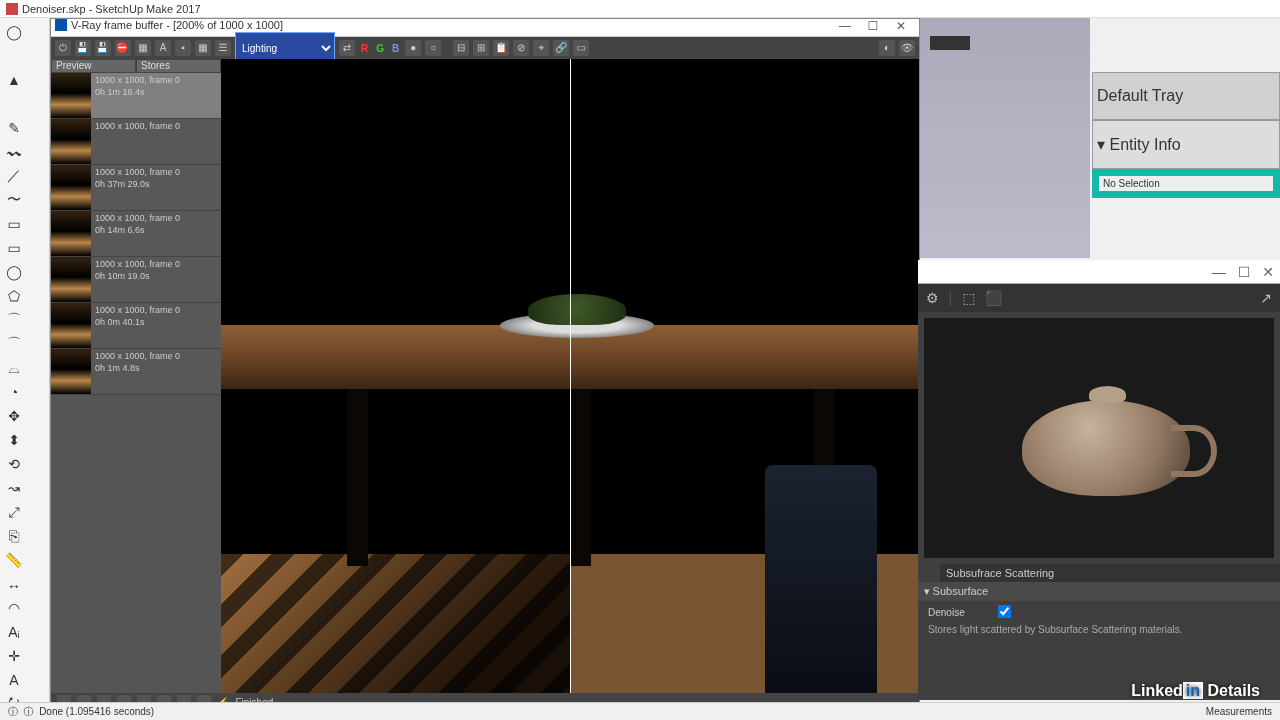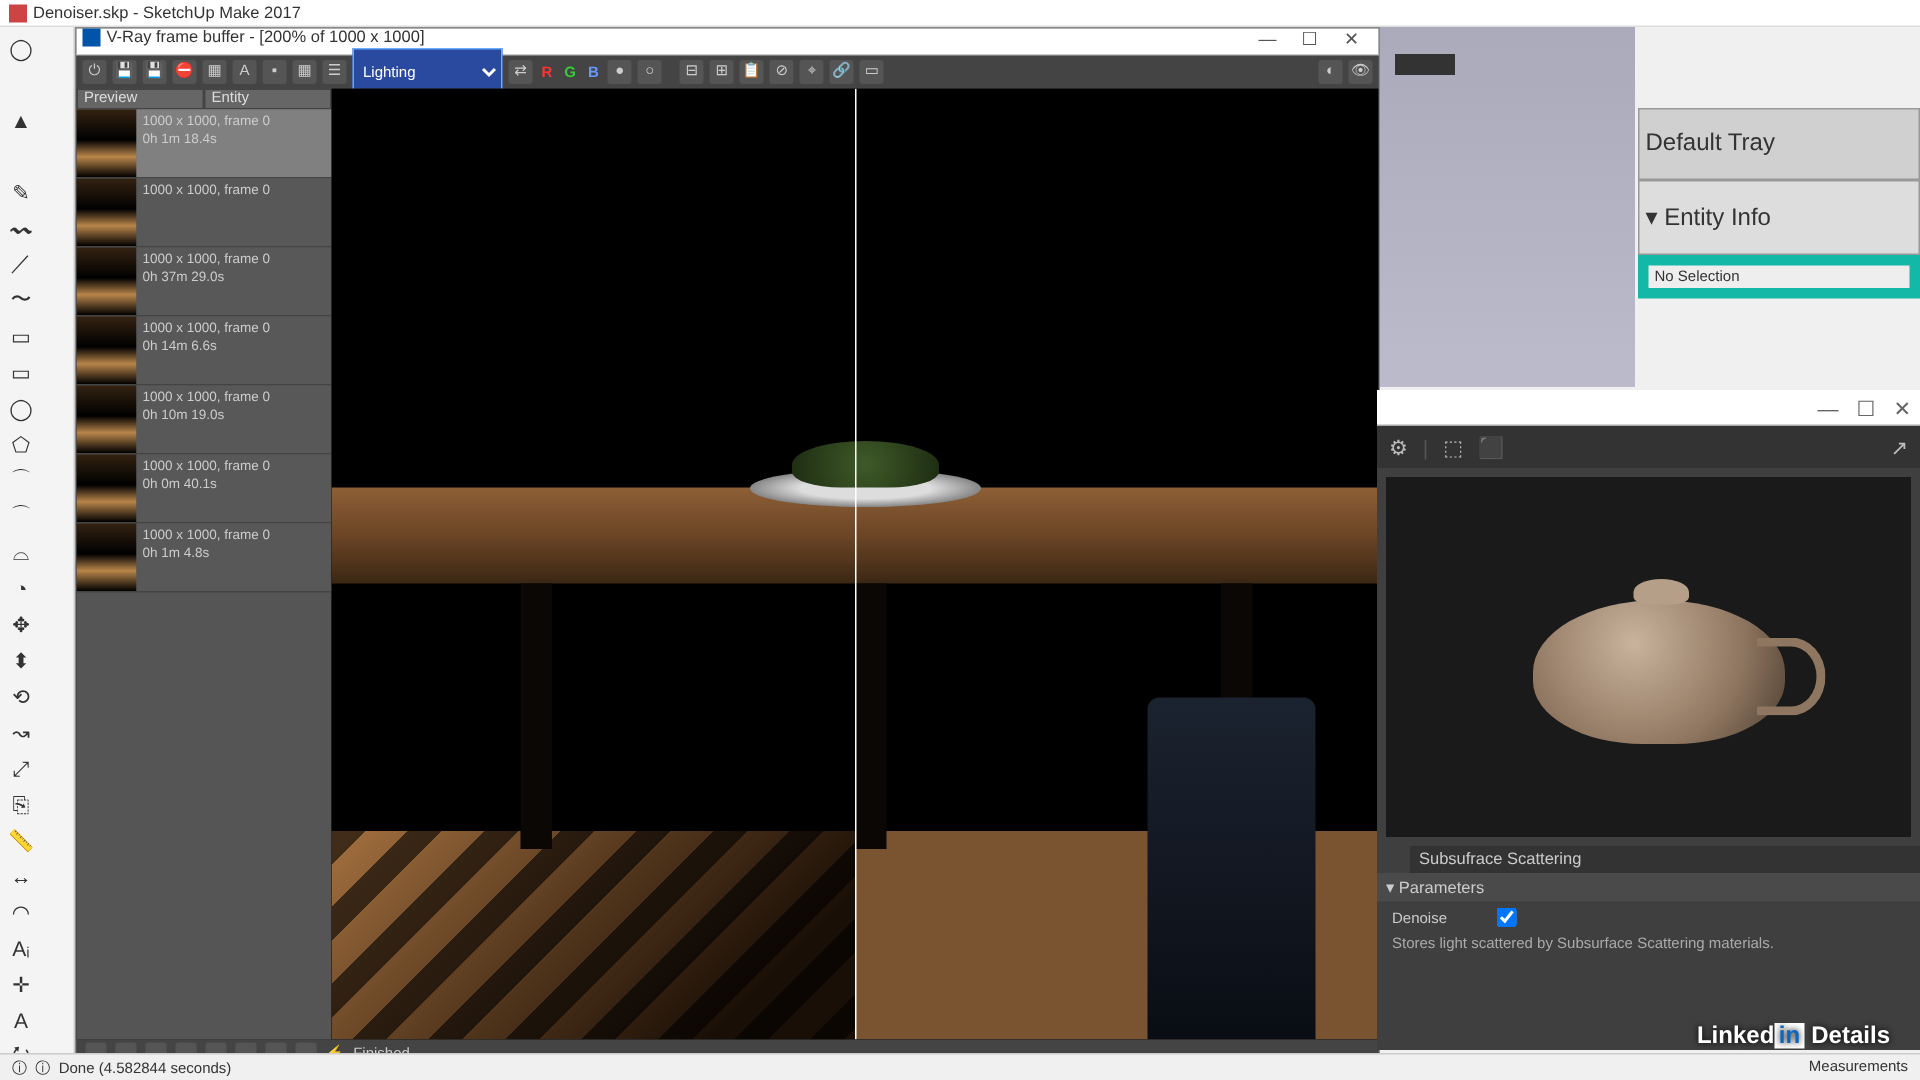--- a/index.html
+++ b/index.html
@@ -154,21 +154,21 @@
     <span class="tbtn">🔗</span>
     <span class="tbtn">▭</span>
     <span style="flex:1"></span>
     <span class="tbtn">◐</span>
     <span class="tbtn">👁</span>
   </div>
   <div class="vfb-body">
     <div class="hist">
       <div class="hhead">
         <div>Preview</div>
-        <div>Entity</div>
+        <div>Stores</div>
       </div>
       <div id="histrows">
           <div class="row sel">
             <div class="thumb"></div>
             <div class="txt">1000 x 1000, frame 0<br>0h 1m 18.4s</div>
           </div>
           <div class="row">
             <div class="thumb"></div>
             <div class="txt">1000 x 1000, frame 0<br></div>
           </div>
@@ -243,28 +243,28 @@
     <span style="color:#555">|</span>
     <span>⬚</span>
     <span>⬛</span>
     <span style="flex:1"></span>
     <span>↗</span>
   </div>
   <div class="asset-prev">
     <div class="teapot"></div>
   </div>
   <div class="asset-head dk"><span>Subsufrace Scattering</span></div>
-  <div class="asset-head">▾ <span>Parameters</span></div>
+  <div class="asset-head">▾ <span>Subsurface</span></div>
   <div class="asset-row">
     <span class="lbl">Denoise</span>
     <input type="checkbox" checked="" style="">
   </div>
   <div class="asset-desc">Stores light scattered by Subsurface Scattering materials.</div>
 </div>
 
 <div class="main-status">
-  <span>ⓘ&nbsp;&nbsp;ⓘ&nbsp;&nbsp;<span>Done (4.582844 seconds)</span></span>
+  <span>ⓘ&nbsp;&nbsp;ⓘ&nbsp;&nbsp;<span>Done (1.095416 seconds)</span></span>
   <span>Measurements</span>
 </div>
 
 <div class="brand">
   <span>Linked</span><span class="box">in</span><span> Details</span>
 </div>
 
 </body></html>

